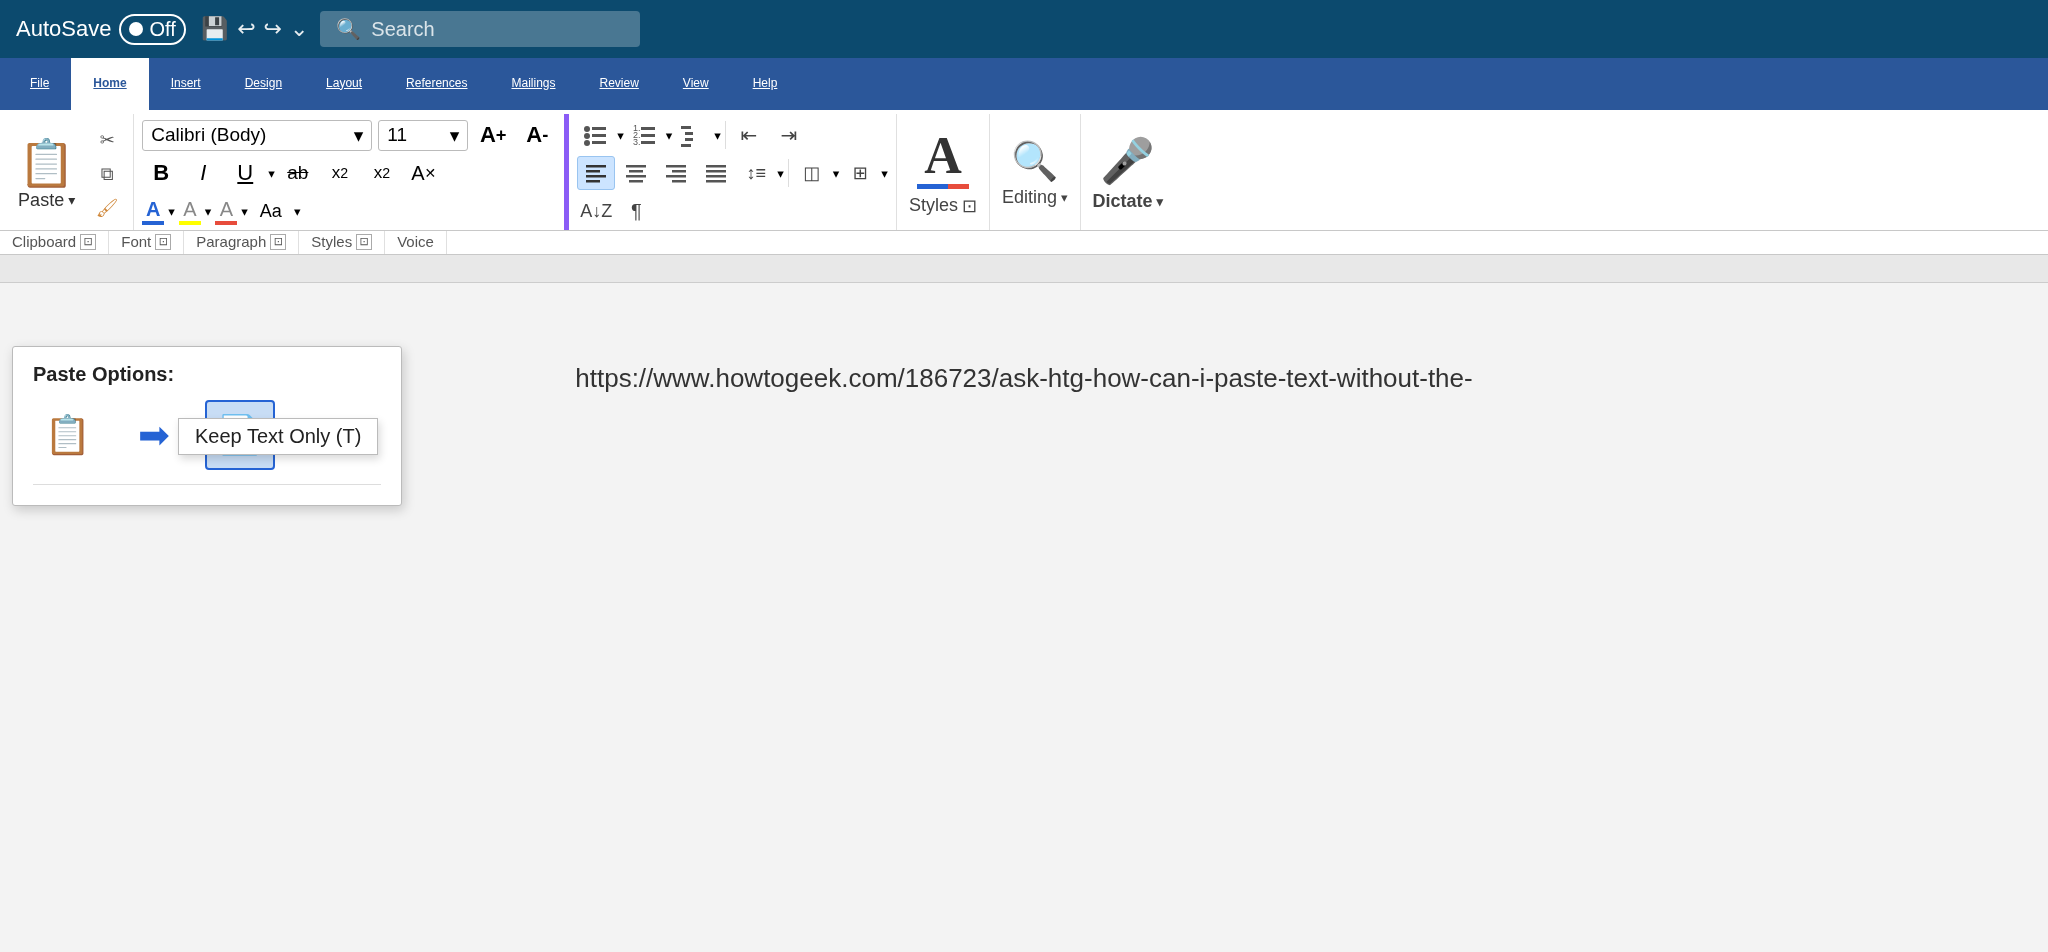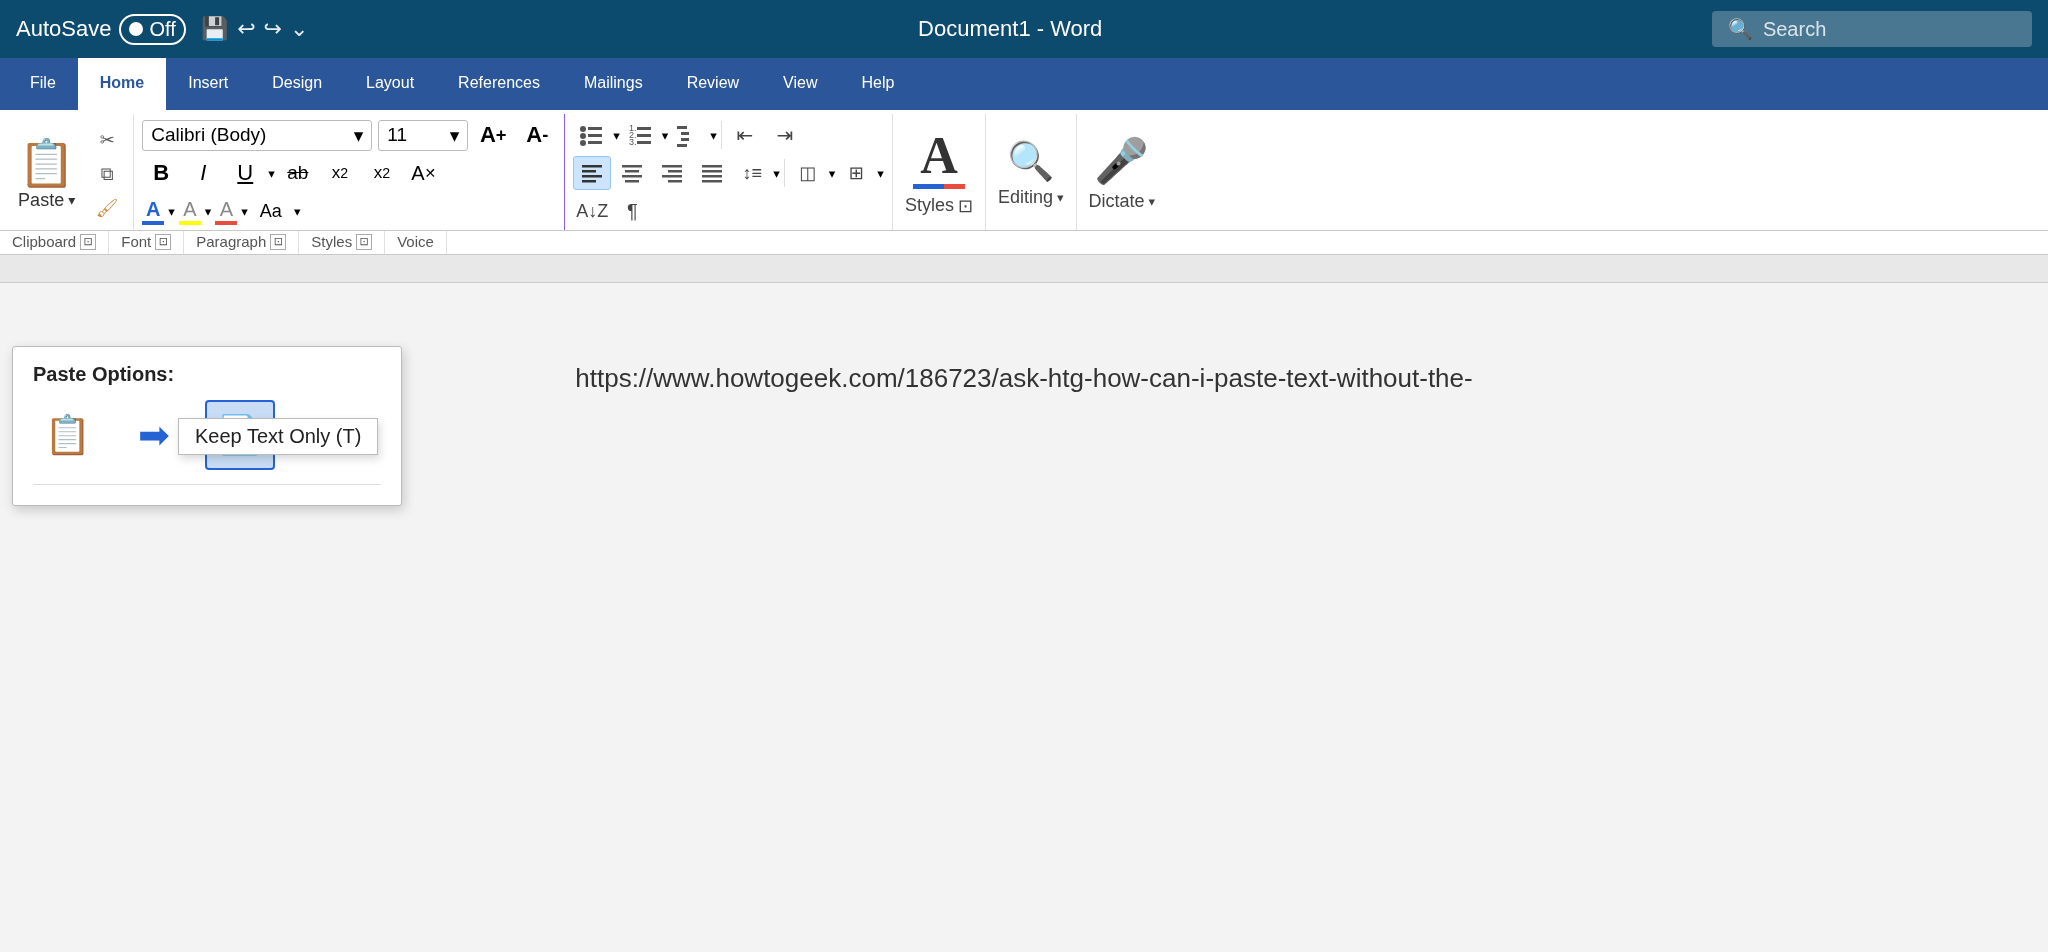--- a/index.html
+++ b/index.html
@@ -78,27 +78,28 @@
     
     .ribbon-tabs {
       background: #2b579a;
       display: flex;
       align-items: flex-end;
       padding: 0 8px;
       height: 52px;
     }
     .ribbon-tab {
       color: white;
-      font-size: 16px;
+      font-size: 12px;
       padding: 10px 22px;
       cursor: pointer;
       height: 100%;
       display: flex;
       align-items: center;
       border-bottom: 3px solid transparent;
+      text-decoration: underline;
     }
     .ribbon-tab.active {
       background: white;
       color: #2b579a;
       border-bottom: 3px solid white;
       font-weight: 600;
     }
 
     
     .ribbon-content {
@@ -152,21 +153,21 @@
       justify-content: center;
       cursor: pointer;
       border-radius: 3px;
       font-size: 18px;
       color: #555;
     }
 
     
     .font-group {
       padding: 4px 8px 2px 8px;
-      border-right: 1px solid #8b5cf6;
+      border-right: 5px solid #8b5cf6;
       display: flex;
       flex-direction: column;
       gap: 4px;
     }
     .font-row1 {
       display: flex;
       gap: 6px;
       align-items: center;
     }
     .font-select {
@@ -393,21 +394,20 @@
       <div class="toggle-dot"></div>
       <span>Off</span>
     </div>
   </div>
   <div class="title-bar-icons">
     <span class="title-bar-icon">💾</span>
     <span class="title-bar-icon">↩</span>
     <span class="title-bar-icon">↪</span>
     <span class="title-bar-icon">⌄</span>
   </div>
-  <div class="title-center">Document1  -  Word</div>
   <div class="search-bar">
     <span class="search-icon-title">🔍</span>
     <input type="text" placeholder="Search" style="">
   </div>
 </div>
 
 <div class="ribbon-tabs">
   <div class="ribbon-tab">File</div>
   <div class="ribbon-tab active">Home</div>
   <div class="ribbon-tab">Insert</div>
@@ -605,21 +605,21 @@
       <div style="margin-top:4px;font-size:18px;color:#444;display:flex;align-items:center;gap:4px;">
         <span>Editing</span>
         <span style="font-size:13px;">▾</span>
       </div>
     </div>
   </div>
 
   <div class="dictate-group">
     <div style="display:flex;flex-direction:column;align-items:center;cursor:pointer;">
       <span style="font-size:44px;color:#2563d4;">🎤</span>
-      <div style="margin-top:4px;font-size:18px;color:#444;display:flex;align-items:center;gap:4px;">
+      <div style="margin-top:4px;font-size:18px;color:#444;display:flex;align-items:center;gap:4px;font-weight:bold;">
         <span>Dictate</span>
         <span style="font-size:13px;">▾</span>
       </div>
     </div>
   </div>
 
 </div>
 
 <div class="ribbon-bottom-labels">
   <div class="rbl-item">

